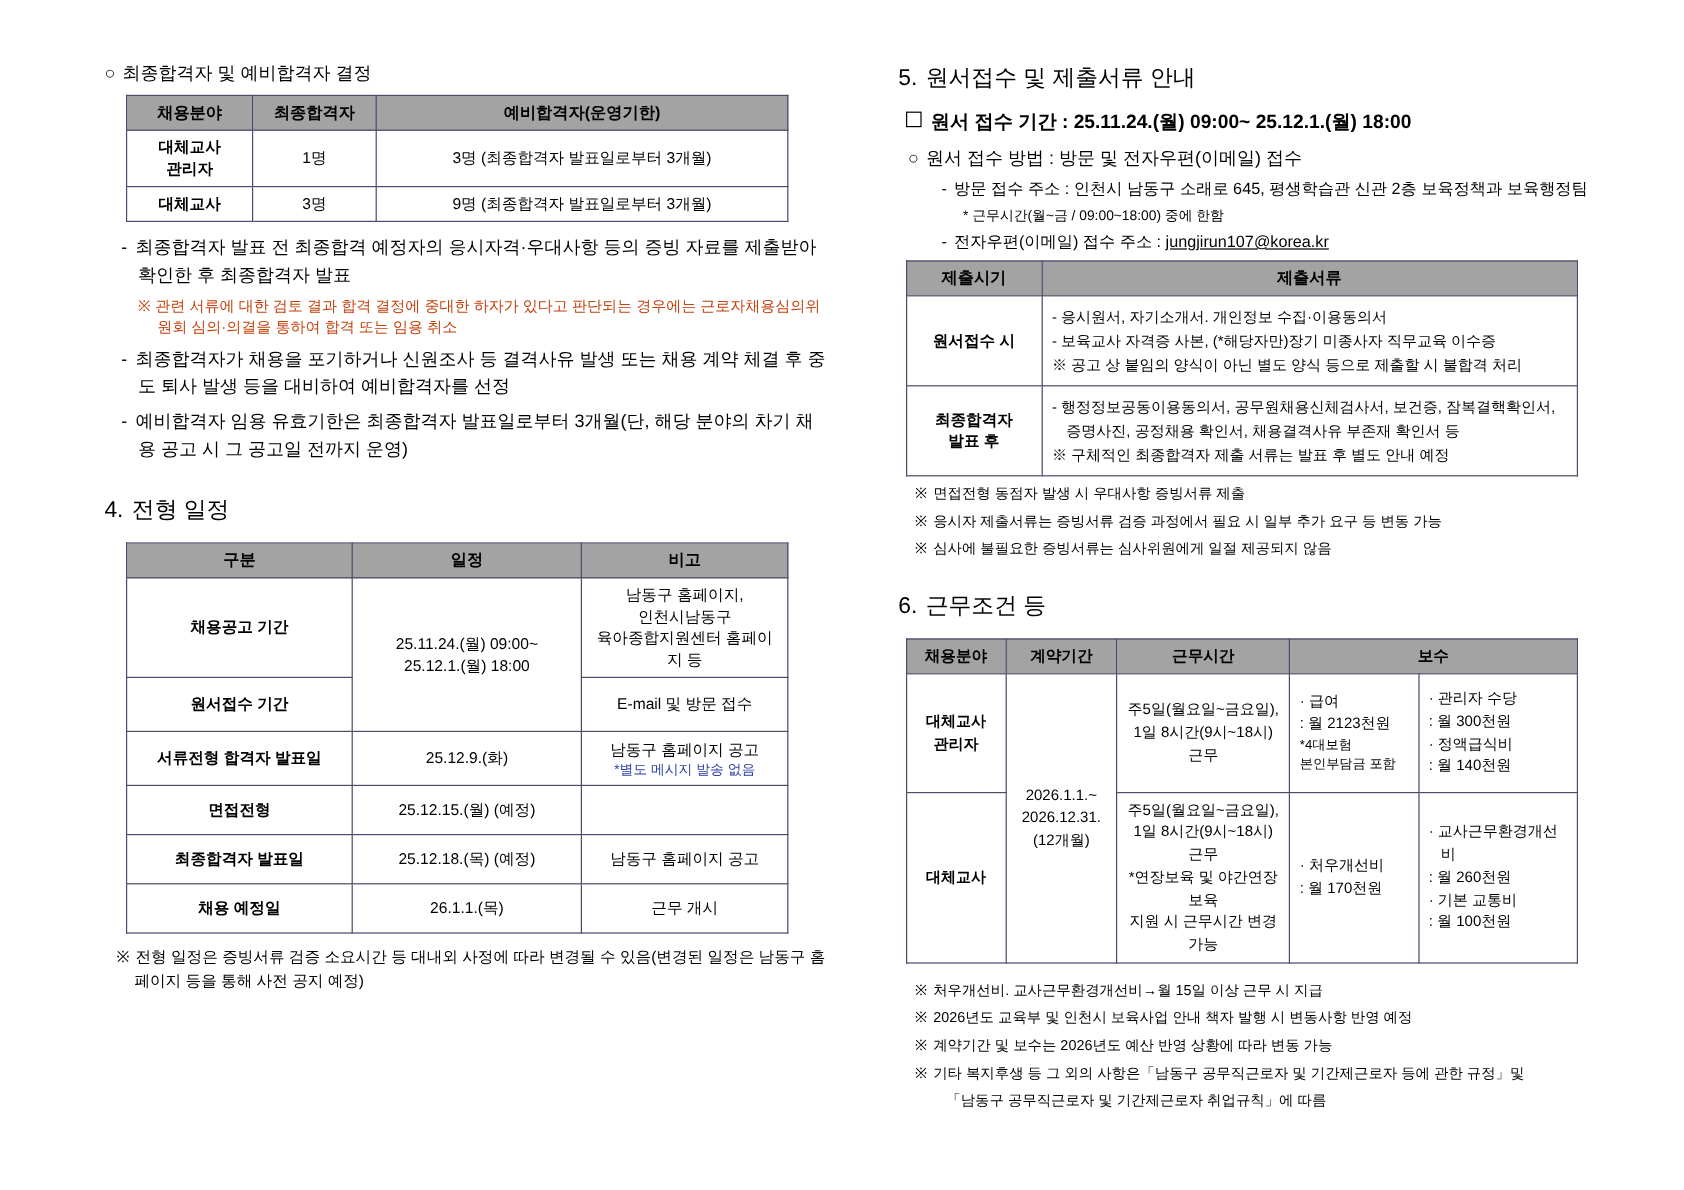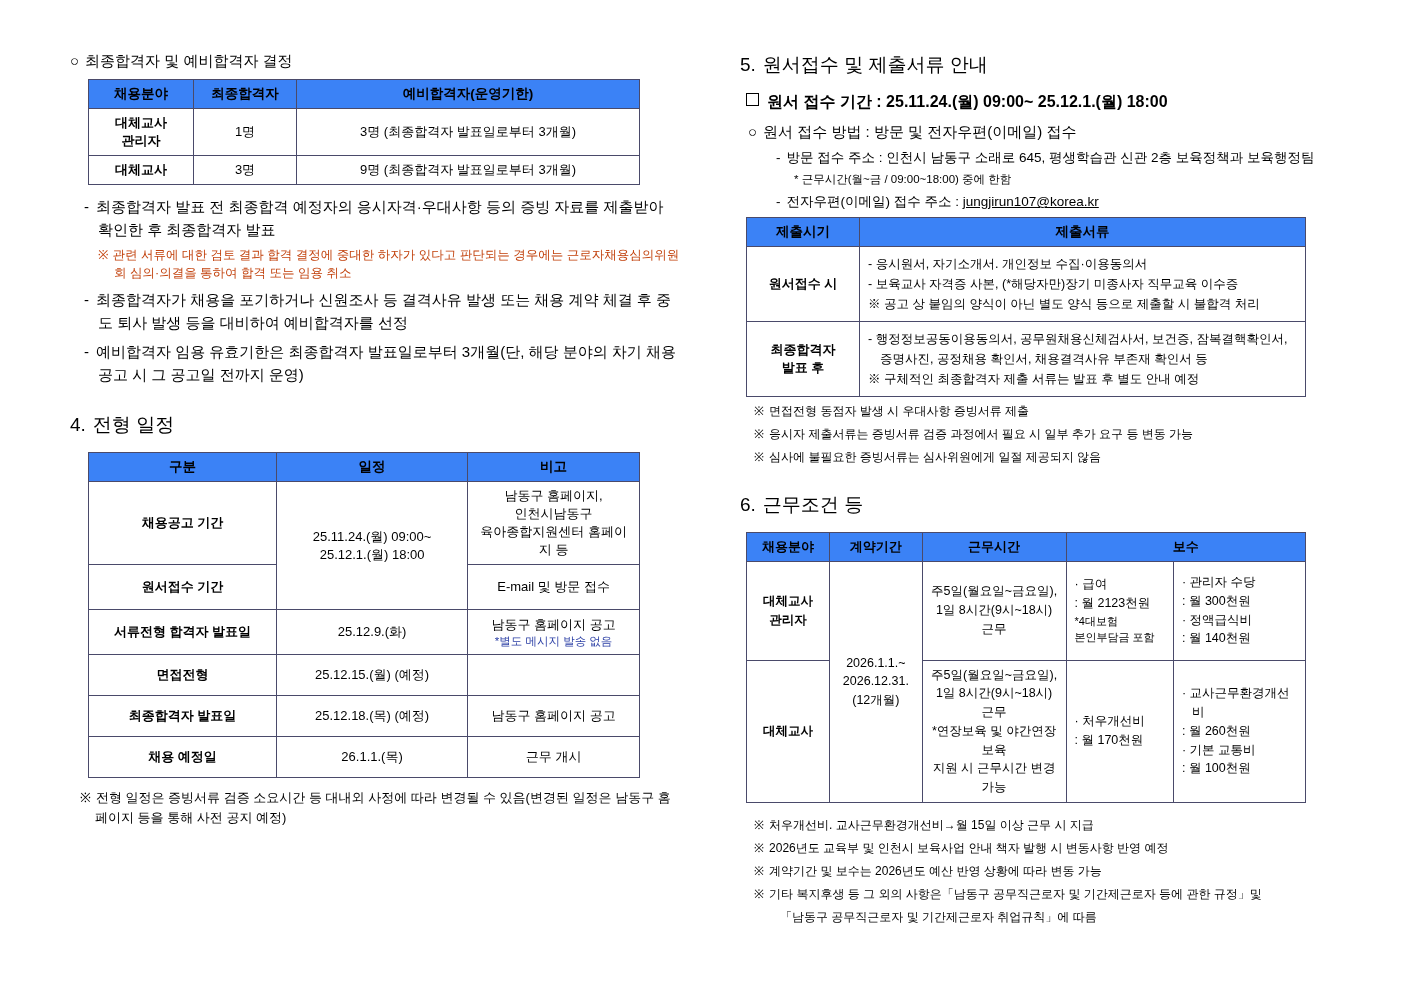--- a/index.html
+++ b/index.html
@@ -21,20 +21,21 @@
     height: 992px;
     display: flex;
   }
   .col {
     position: relative;
     box-sizing: border-box;
   }
   .col-left {
     width: 700px;
     padding: 52px 20px 0 70px;
+    margin-left: 17px;
   }
   .col-right {
     width: 703px;
     padding: 52px 40px 0 40px;
   }
   .circ-head {
     font-size: 15px;
     margin-bottom: 8px;
   }
   .circ-head .mark { margin-right: 6px; }
@@ -79,21 +80,21 @@
     border-collapse: collapse;
     font-size: 13px;
   }
   table.bordered th, table.bordered td {
     border: 1px solid #4a4a6a;
     padding: 5px 6px;
     text-align: center;
     vertical-align: middle;
   }
   table.bordered thead th {
-    background: #3b82f6;
+    background: #a3a3a3;
     font-weight: bold;
     font-size: 13.5px;
   }
   .tbl-wrap { margin: 4px 0 10px 18px; }
 
   
   #t-final { width: 552px; }
   #t-final td.c1 { width: 92px; font-weight: bold; }
   #t-final td.c2 { width: 90px; }
   #t-final td.c3 { text-align: center; }

